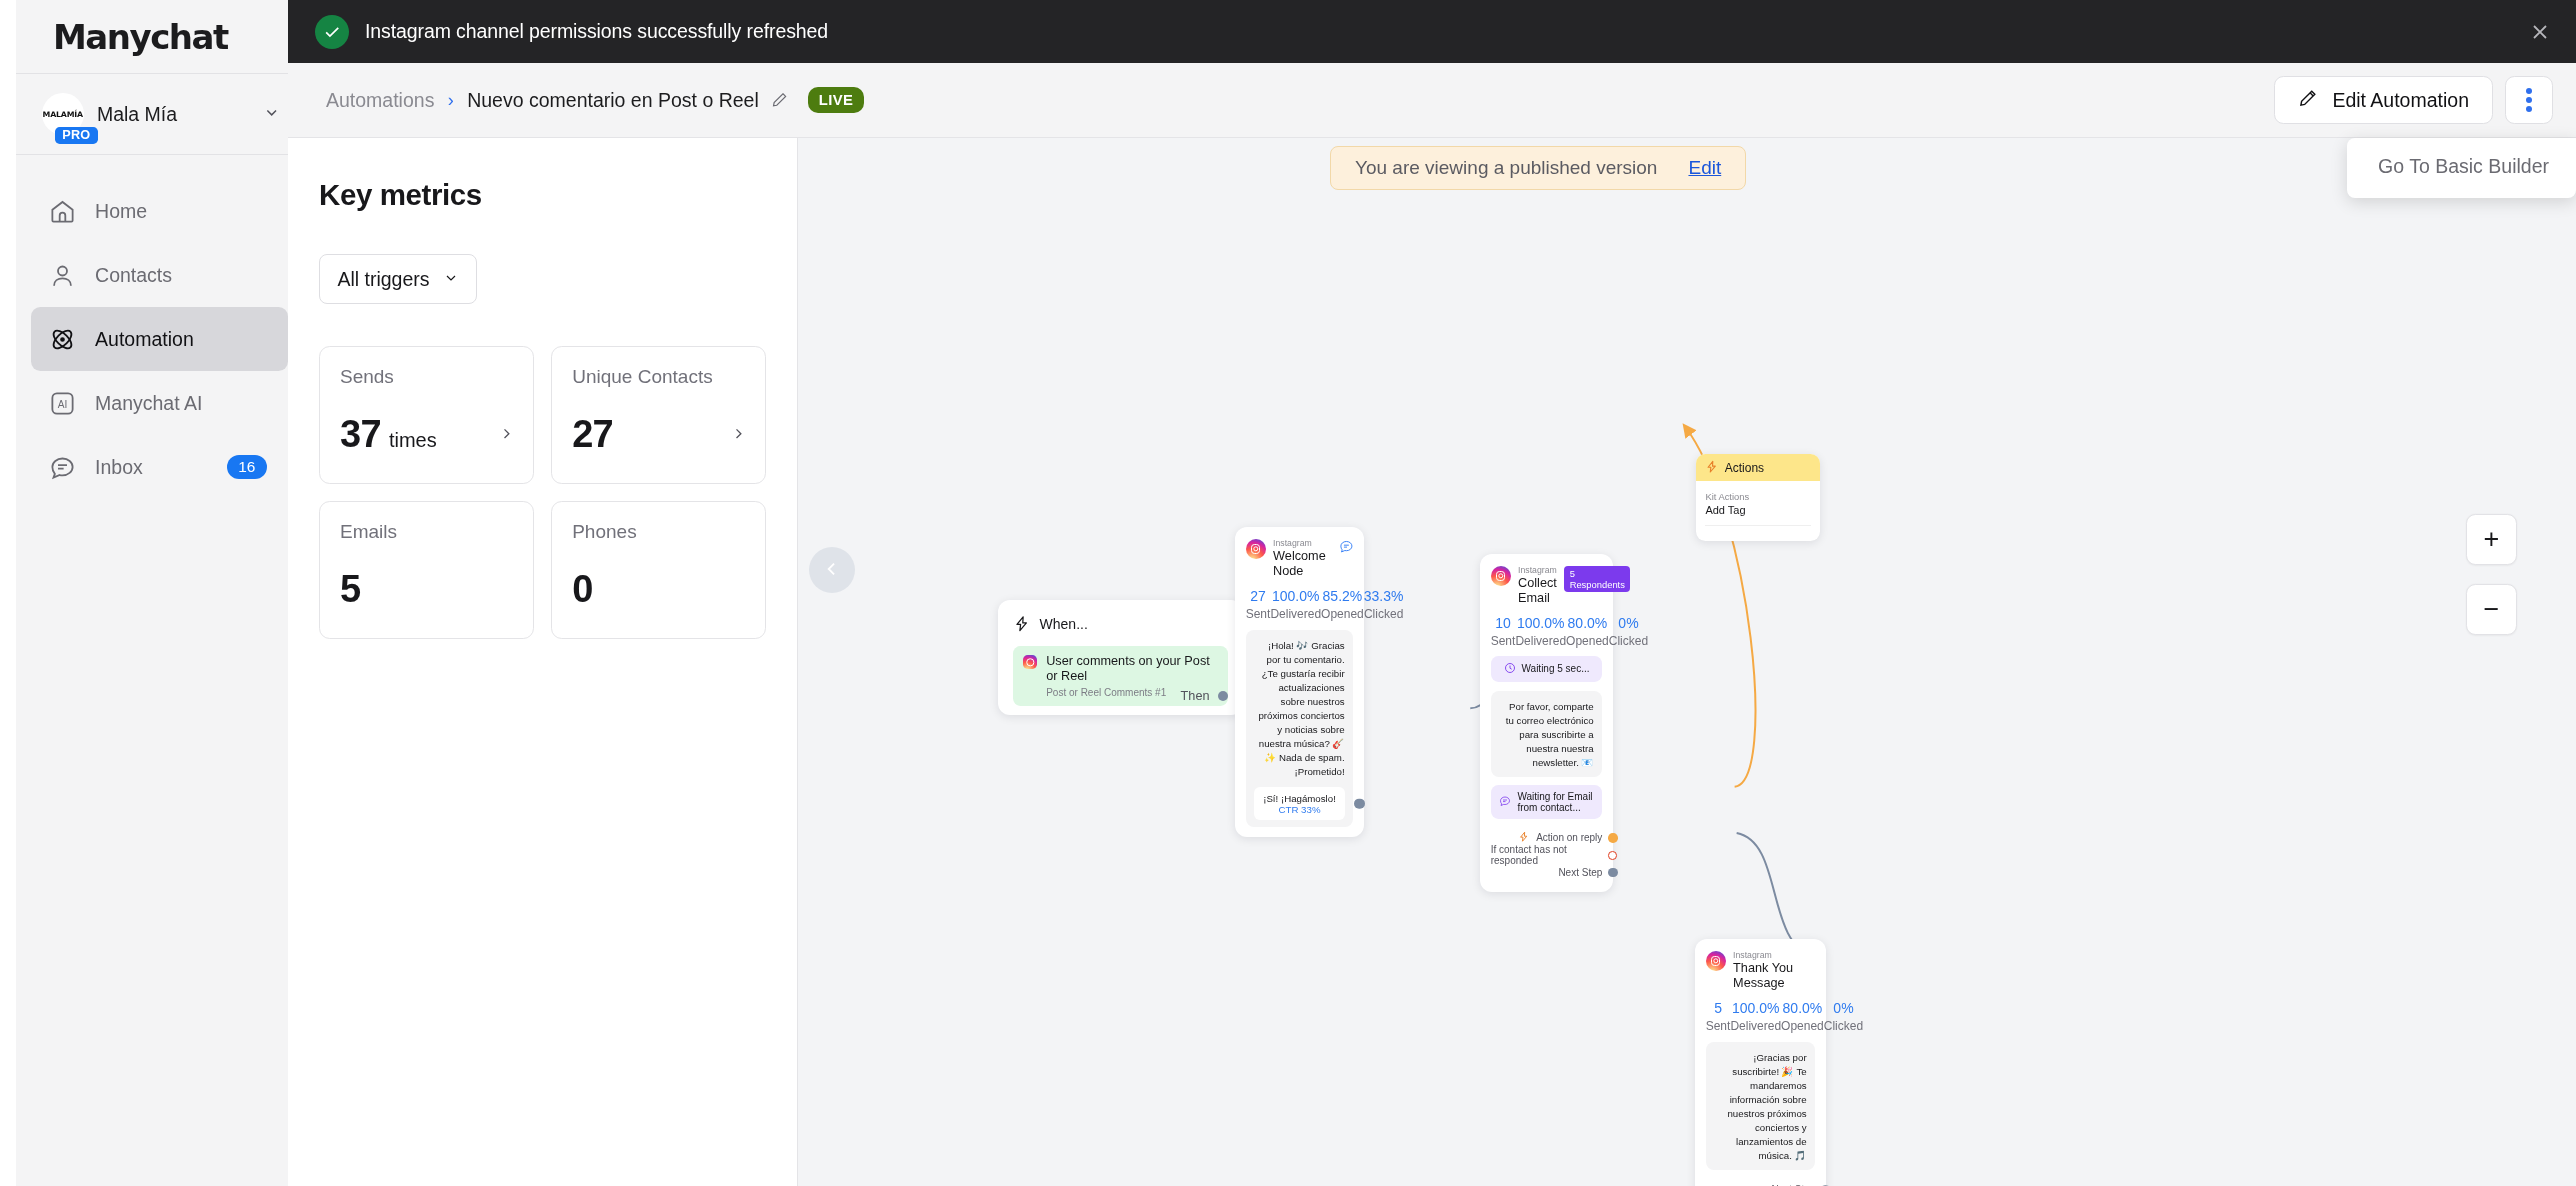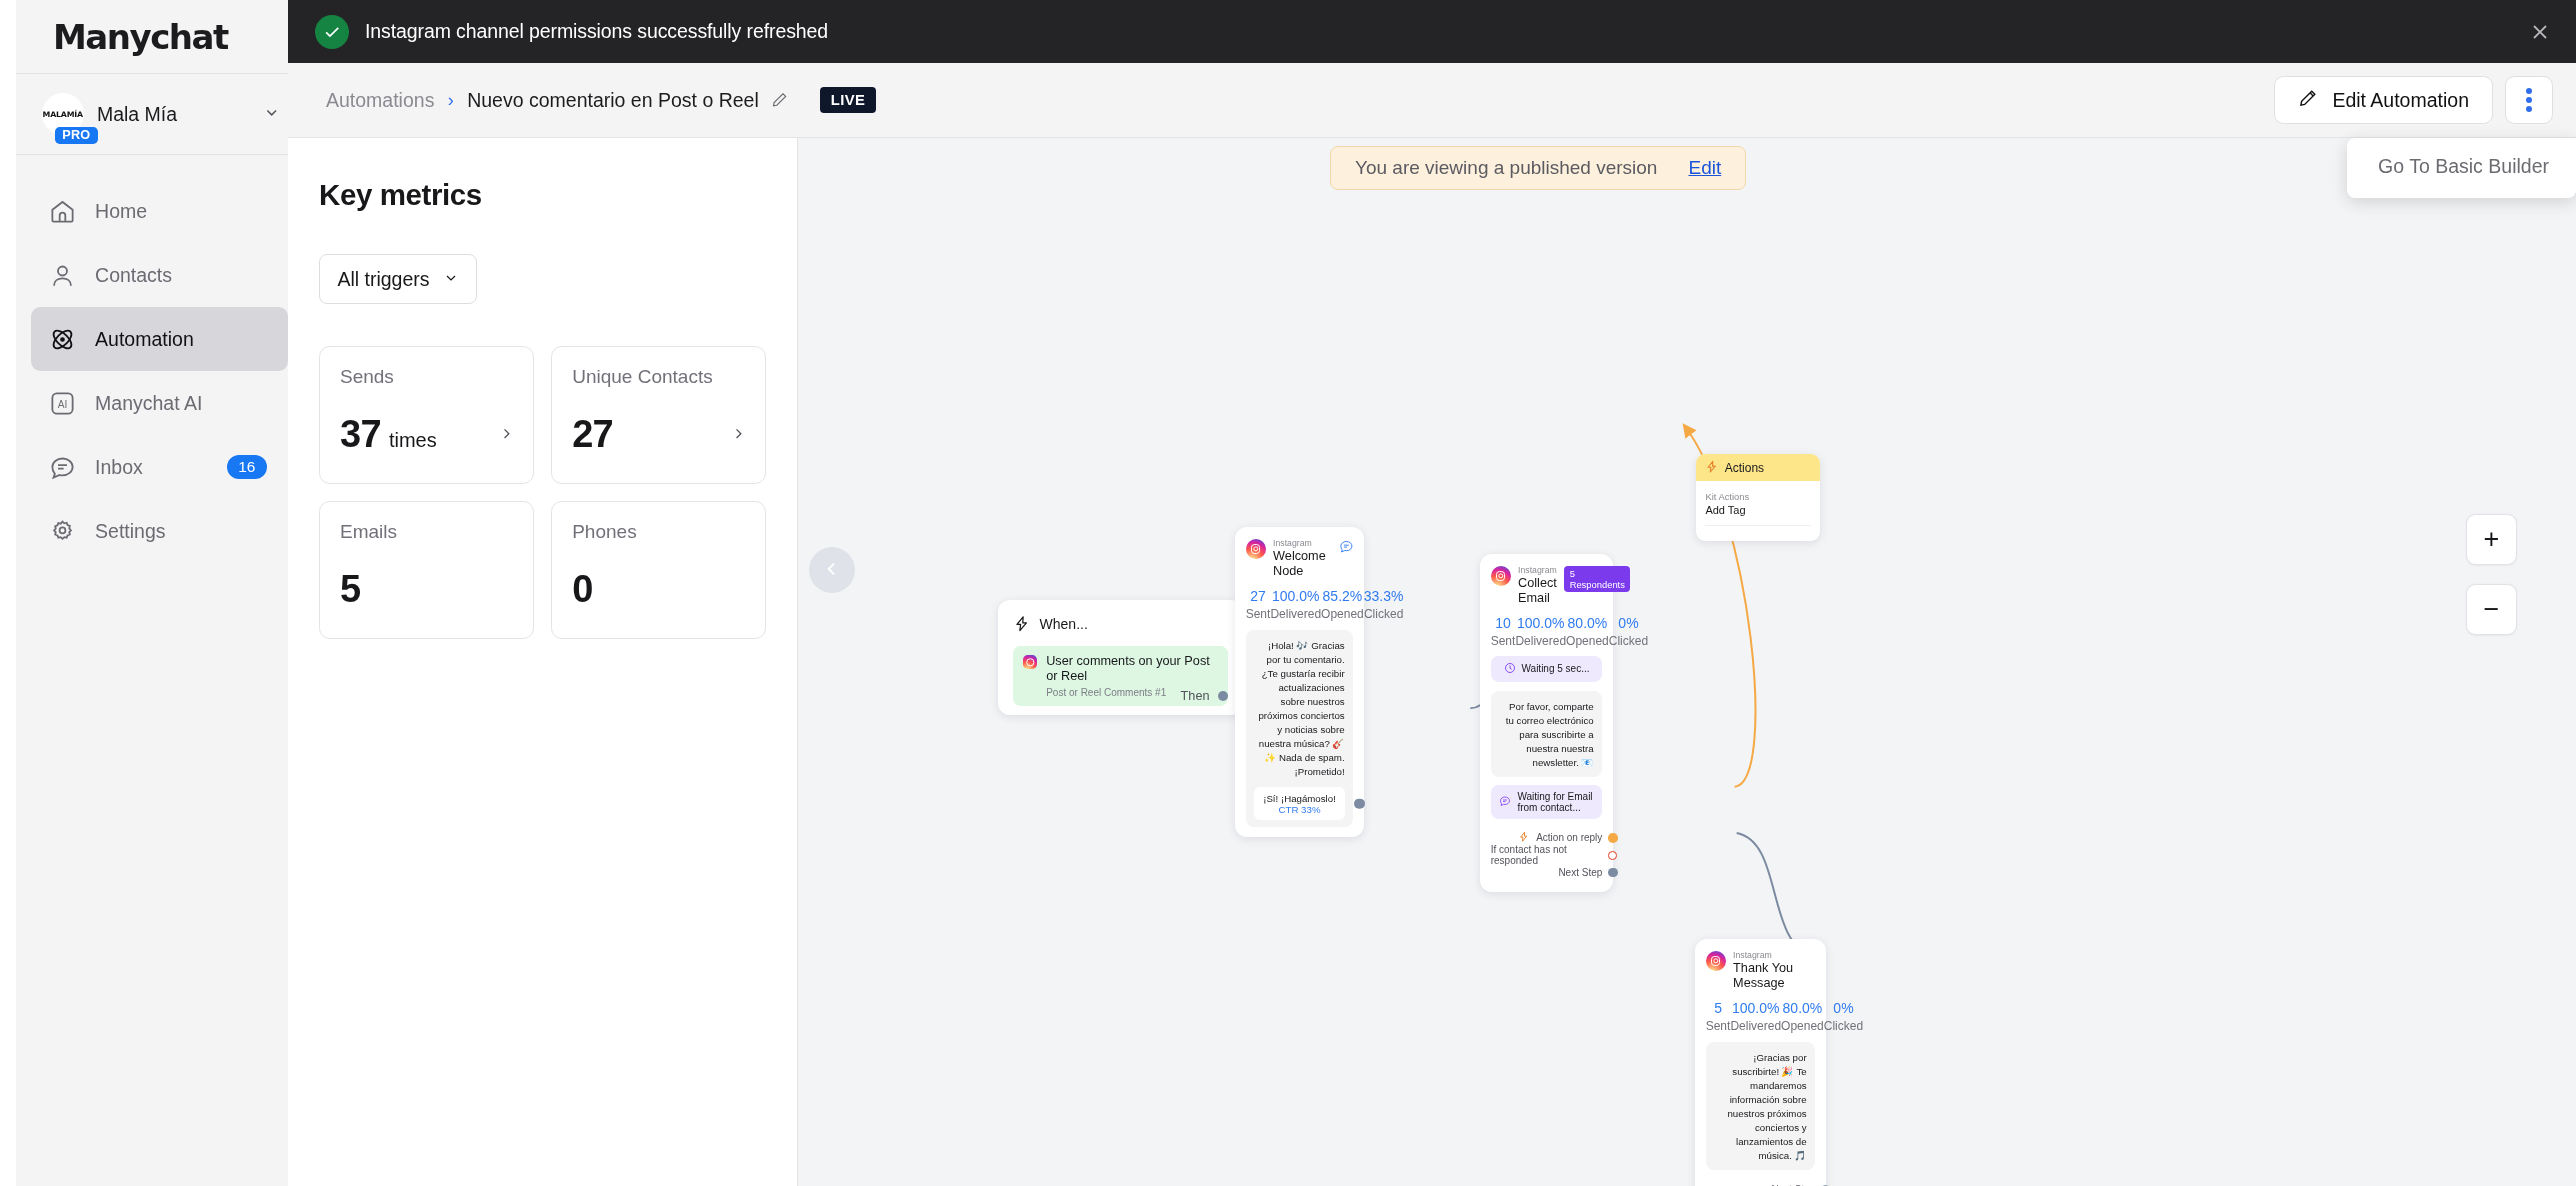--- a/index.html
+++ b/index.html
@@ -89,23 +89,23 @@
     width: 2288px; height: 75px;
     background: #f4f4f5; border-bottom: 0.7px solid #e4e4e7;
     display: flex; align-items: center; padding: 0 23px 0 38px;
     z-index: 30;
   }
   .crumb-link { font-size: 19.5px; color: #8a8a91; cursor: pointer; }
   .crumb-sep { margin: 0 13.4px; color: #2f6fed; font-size: 18px; }
   .crumb-cur { font-size: 19.5px; color: #1c1c1e; }
   .crumb-edit { margin-left: 12px; color: #6b6b72; display: flex; cursor: pointer; }
   .live-badge {
-    margin-left: 32px; background: #0f172a; color: #fff;
+    margin-left: 20px; background: #4d7c0f; color: #fff;
     font-size: 14.8px; font-weight: 700; letter-spacing: 0.4px;
-    padding: 4.7px 10.7px; border-radius: 4px;
+    padding: 4.7px 10.7px; border-radius: 10px;
   }
   .hdr-right { margin-left: auto; display: flex; align-items: center; gap: 12px; }
   .btn-edit-auto {
     display: flex; align-items: center; gap: 14.8px;
     background: #fff; border: 0.7px solid #e0e0e4; border-radius: 9.4px;
     height: 48px; padding: 0 23px; font-size: 19.5px; color: #111114; cursor: pointer;
   }
   .btn-kebab {
     width: 48px; height: 48px; background: #fff;
     border: 0.7px solid #e0e0e4; border-radius: 9.4px;
@@ -329,29 +329,20 @@
         <span class="nav-ico">
           <svg width="27" height="27" viewBox="0 0 24 24" fill="none" stroke="currentColor" stroke-width="1.6">
             <path d="M21 11.5c0 4.1-4 7.5-9 7.5-.9 0-1.7-.1-2.5-.3L4 21l1.2-3.3C3.8 16.1 3 13.9 3 11.5 3 7.4 7 4 12 4s9 3.4 9 7.5z"></path>
             <path d="M8 9.8h8M8 13h5"></path>
           </svg>
         </span>
         <span class="nav-label">Inbox</span>
         <span class="nav-badge">16</span>
       </div>
 
-      <div class="nav-item">
-        <span class="nav-ico">
-          <svg width="27" height="27" viewBox="0 0 24 24" fill="none" stroke="currentColor" stroke-width="1.6">
-            <path d="M12 3.2l1.6 1.5 2.1-.5.8 2 2 .8-.5 2.1L19.5 11l-1.5 1.6.5 2.1-2 .8-.8 2-2.1-.5L12 18.5l-1.6-1.5-2.1.5-.8-2-2-.8.5-2.1L4.5 11l1.5-1.6-.5-2.1 2-.8.8-2 2.1.5z"></path>
-            <circle cx="12" cy="11" r="2.6"></circle>
-          </svg>
-        </span>
-        <span class="nav-label">Settings</span>
-      </div>
     </nav>
   </aside>
 
   <div class="toast">
     <span class="toast-ico">
       <svg width="20" height="20" viewBox="0 0 24 24" fill="none" stroke="#fff" stroke-width="2">
           <path d="M5 12.5l4.5 4.5L19.5 7"></path>
         </svg>
     </span>
     <span class="toast-msg">Instagram channel permissions successfully refreshed</span>

